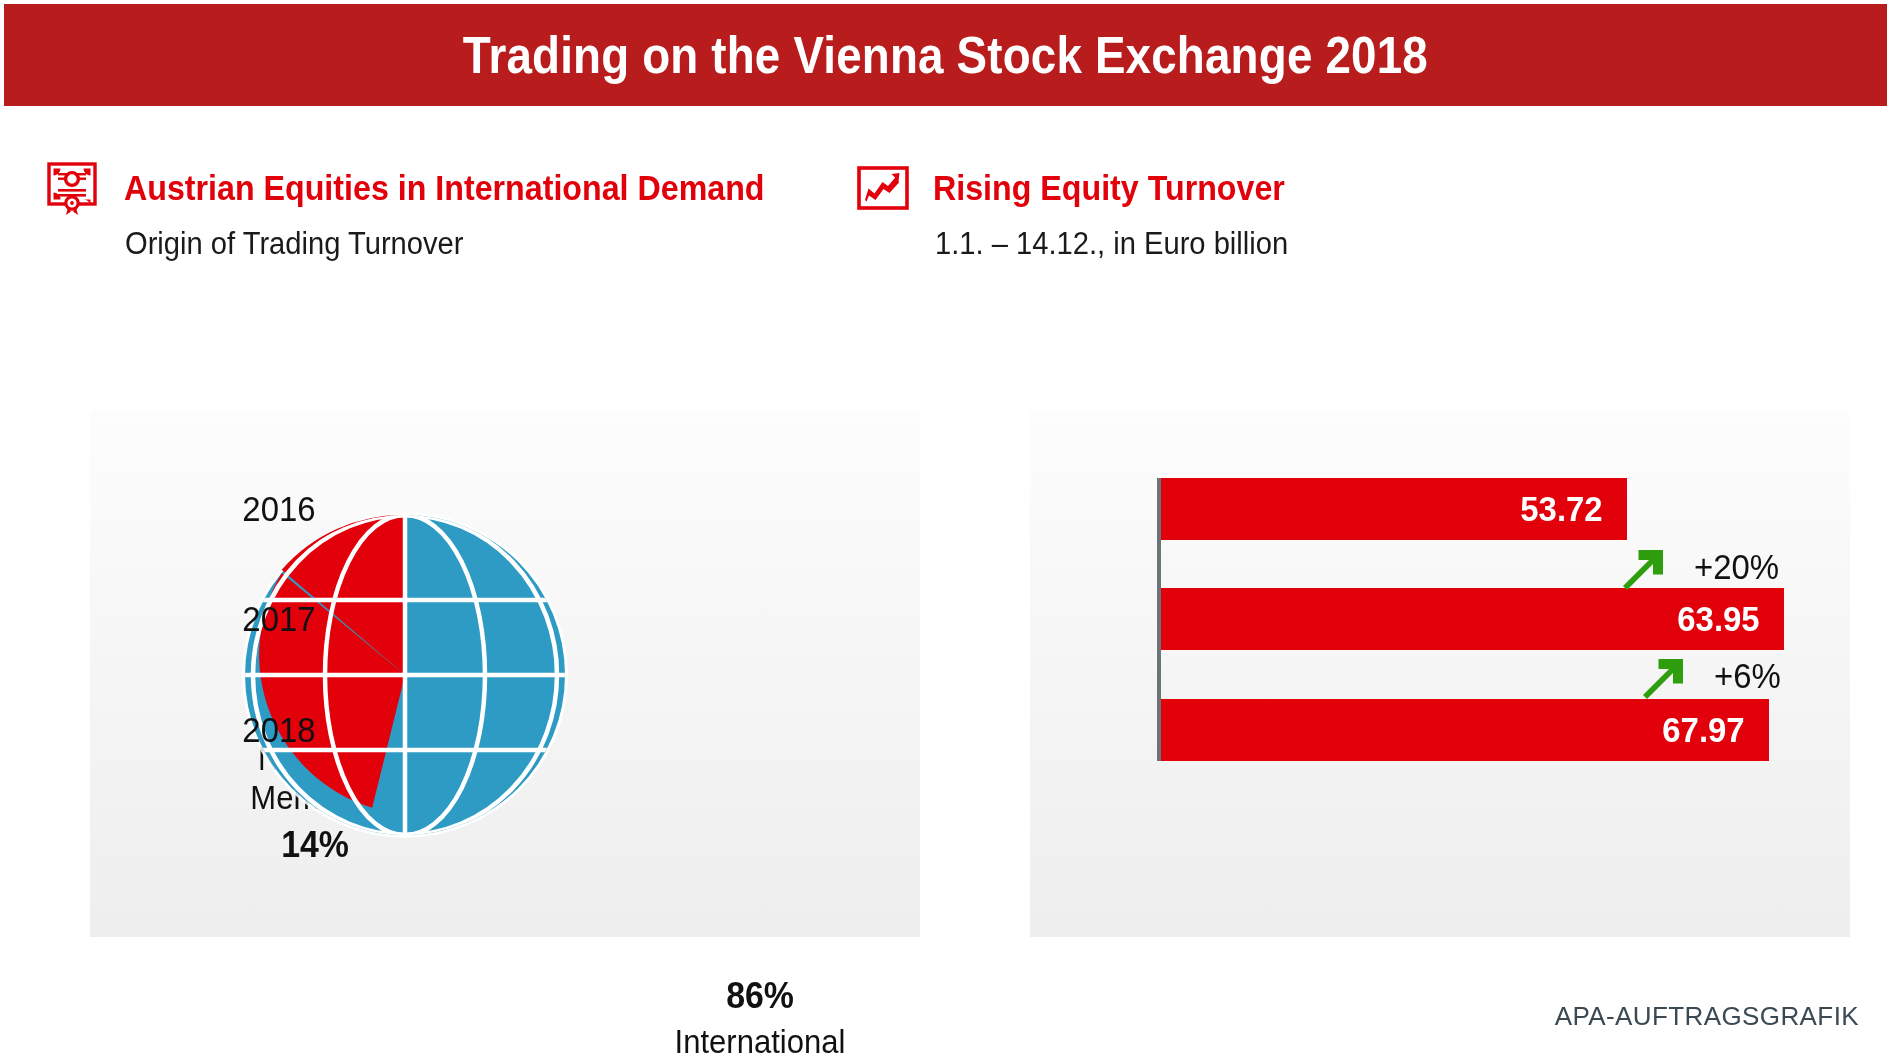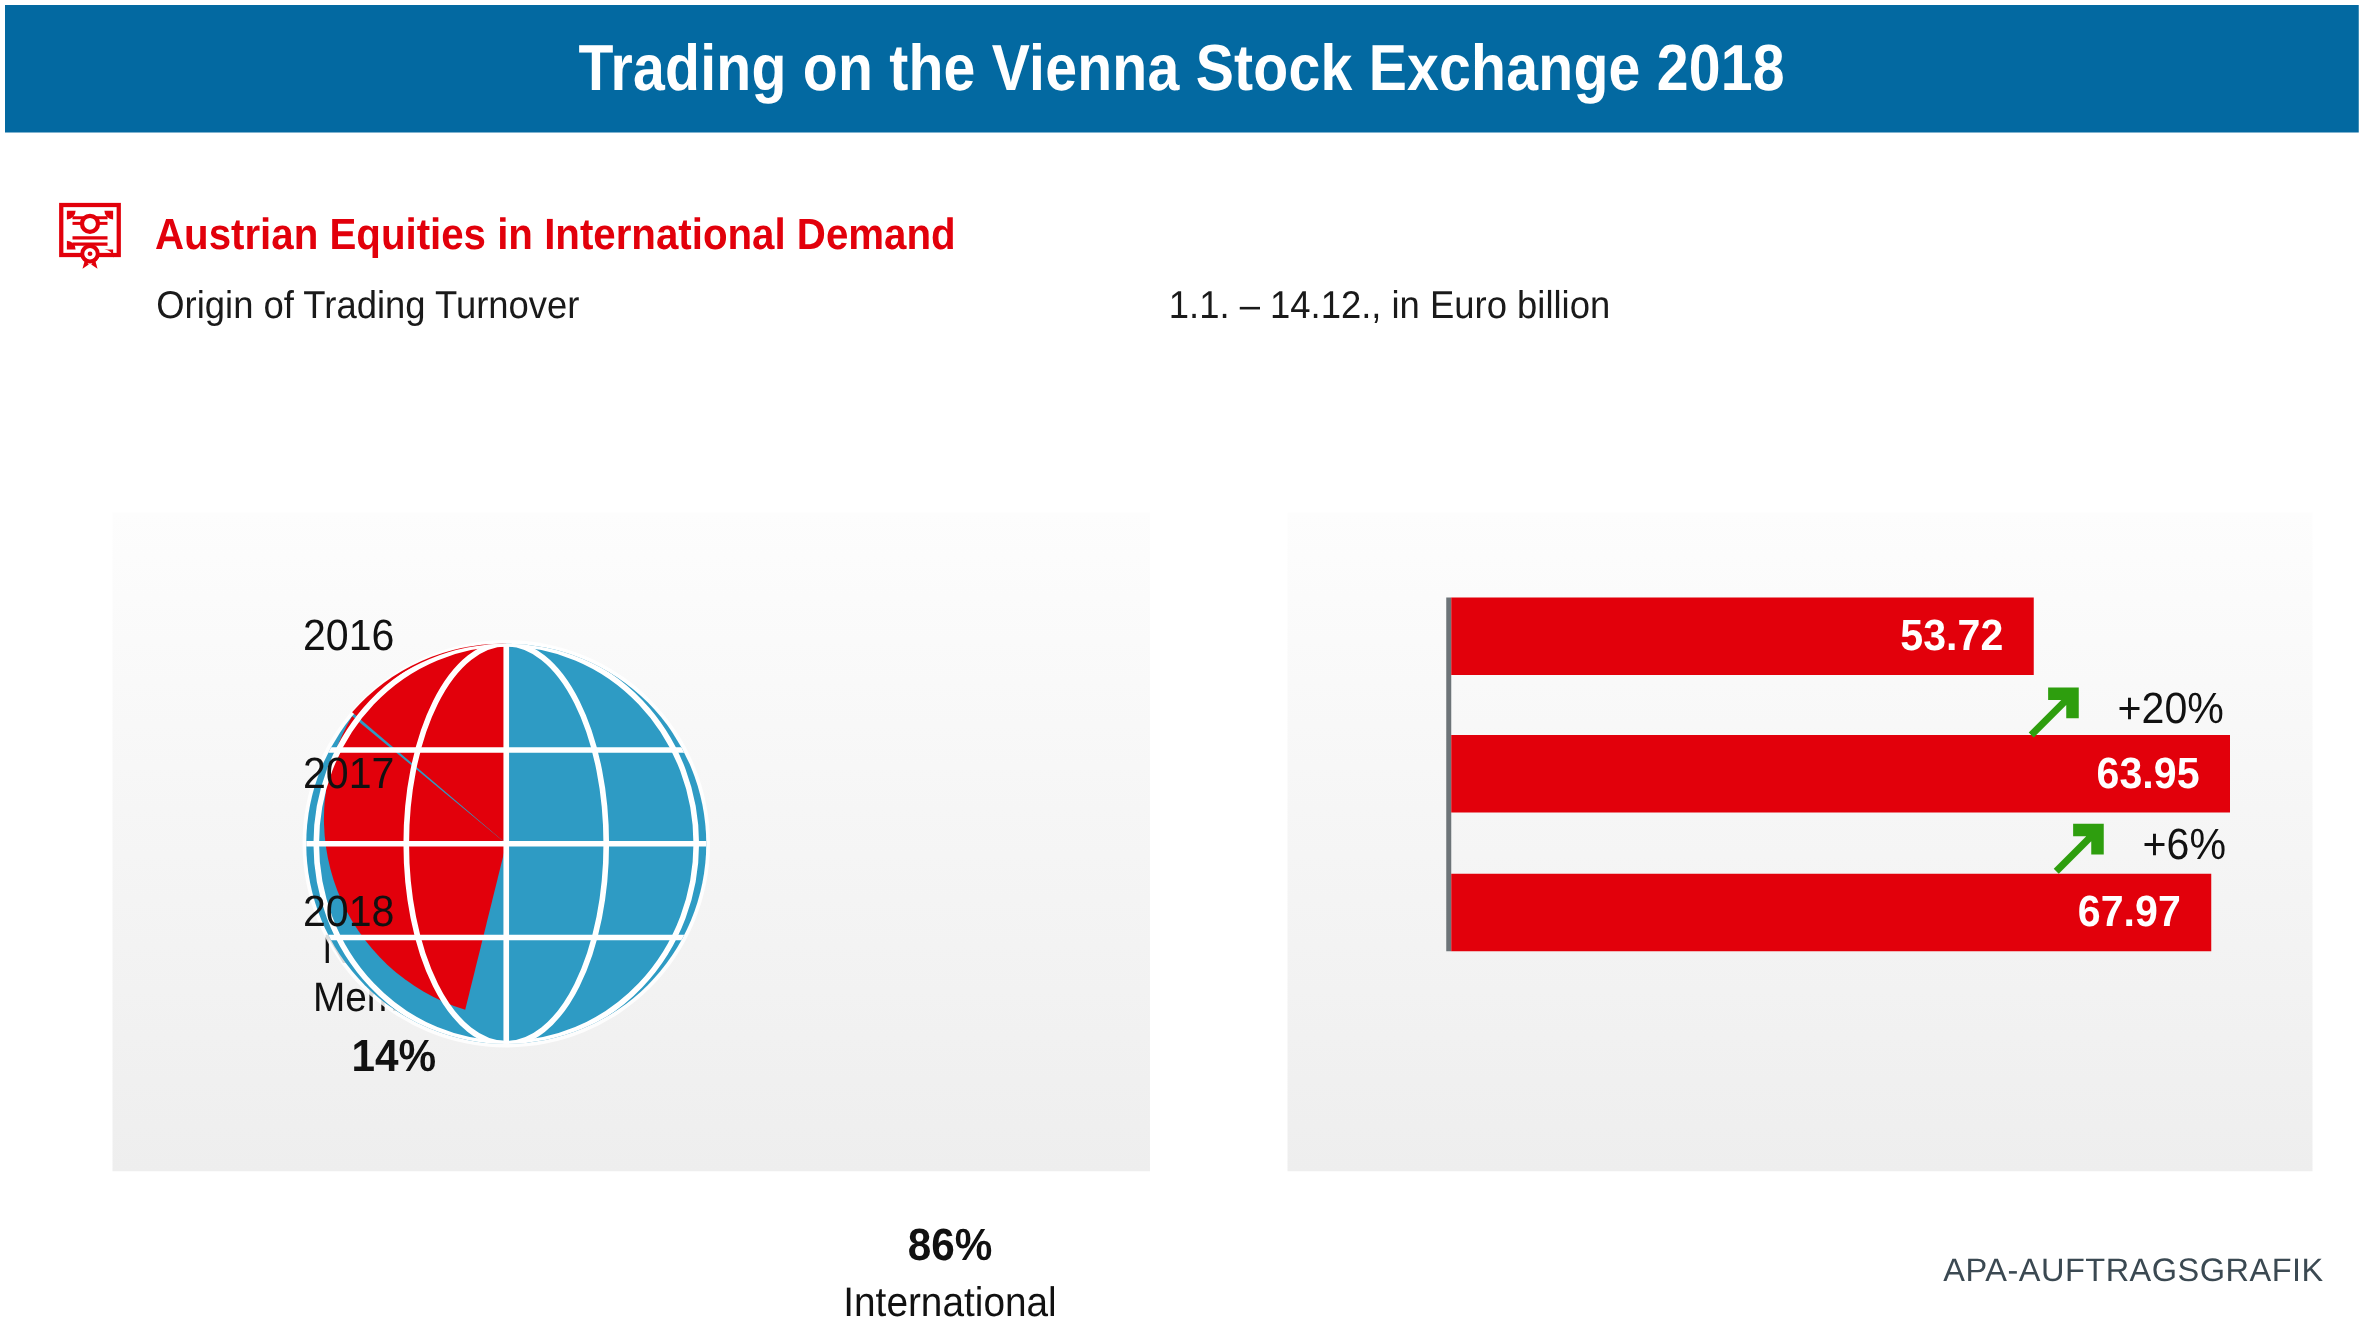--- a/index.html
+++ b/index.html
@@ -19,21 +19,21 @@
     box-sizing: border-box;
   }
 
   
   .title-bar {
     position: absolute;
     left: 4px;
     top: 4px;
     width: 1883px;
     height: 102px;
-    background: #0369a1;
+    background: #b91c1c;
     display: flex;
     align-items: center;
     justify-content: center;
   }
   .title-text {
     color: #ffffff;
     font-size: 52px;
     font-weight: bold;
     letter-spacing: 0.2px;
     transform: scaleX(0.88);
@@ -241,20 +241,30 @@
         <circle cx="26" cy="43" r="6.2" fill="#ffffff" stroke="#E2000B" stroke-width="3.2"></circle>
         <circle cx="26" cy="43" r="1.9" fill="#E2000B"></circle>
         <path d="M22 47.5 L20 55 L25 51.6 Z" fill="#E2000B"></path>
         <path d="M30 47.5 L32 55 L27 51.6 Z" fill="#E2000B"></path>
       </svg>
     </div>
     <div class="head-title">Austrian Equities in International Demand</div>
   </div>
   <div class="section-sub sub-left">Origin of Trading Turnover</div>
 
+  <div class="section-head head-right">
+    <div class="head-icon">
+      <svg viewBox="0 0 56 56" width="56" height="56" aria-hidden="true">
+        <rect x="4" y="8" width="48" height="40" fill="none" stroke="#E2000B" stroke-width="3.6"></rect>
+        <path d="M10 40 L13.5 28.5 L19.5 33.5 L27.5 22 L33 26 L42 15.5 L44 22.5 L34.5 33 L28.5 29 L20.5 40 L14 35.5 L11.5 41.5 Z" fill="#E2000B"></path>
+        <path d="M36.5 14 L44.5 13 L43.5 21 Z" fill="#E2000B"></path>
+      </svg>
+    </div>
+    <div class="head-title">Rising Equity Turnover</div>
+  </div>
   <div class="section-sub sub-right">1.1. – 14.12., in Euro billion</div>
 
   <div class="panel panel-left">
 
     <div class="pie-label label-national">
       <span class="pl-name">National</span>
       <span class="pl-name">Members</span>
       <span class="pl-val">14%</span>
     </div>
 

